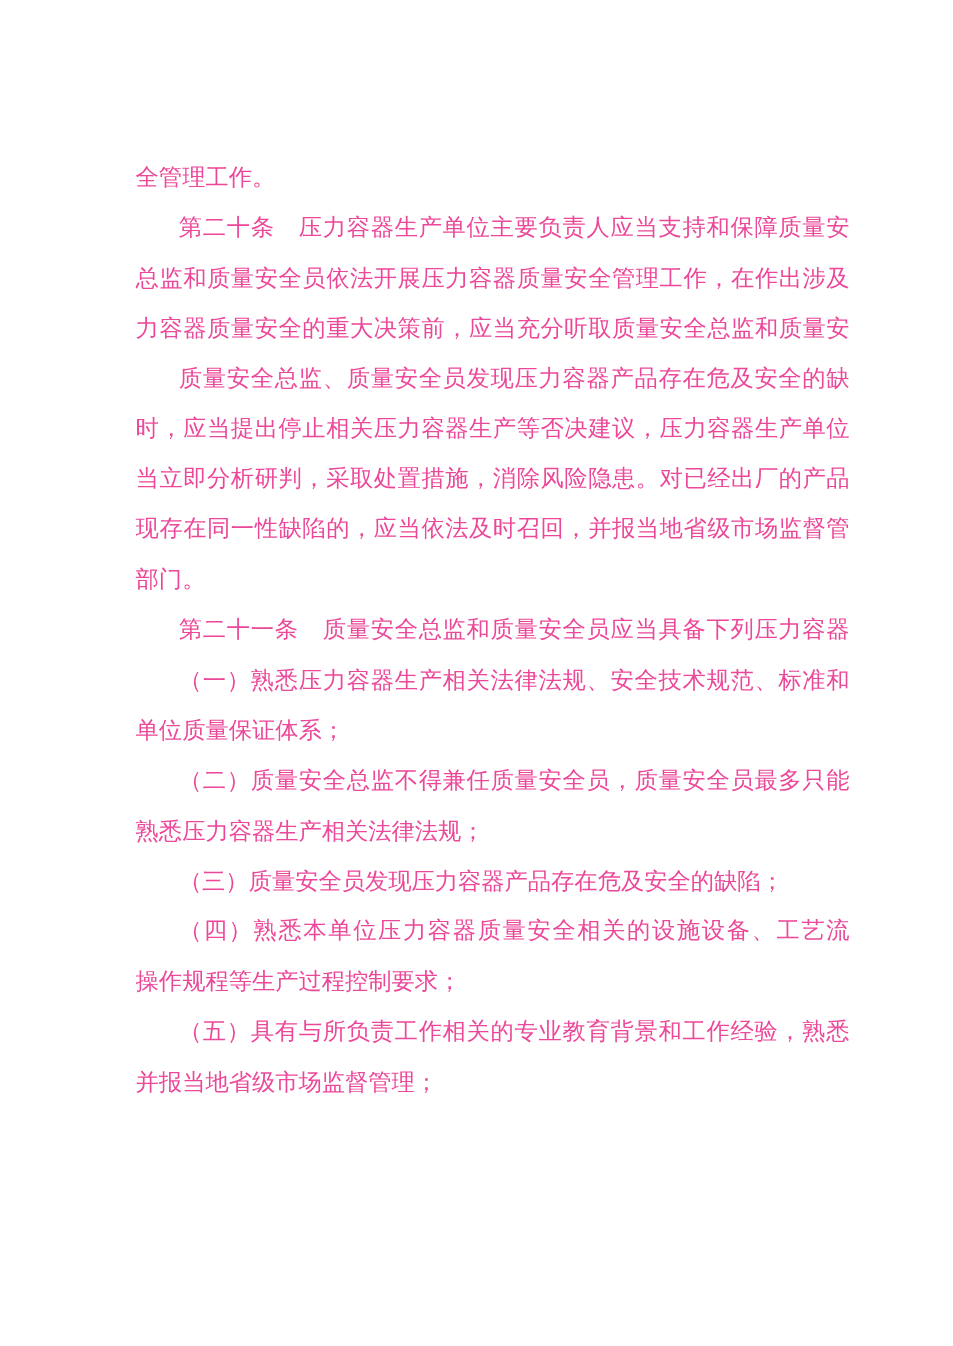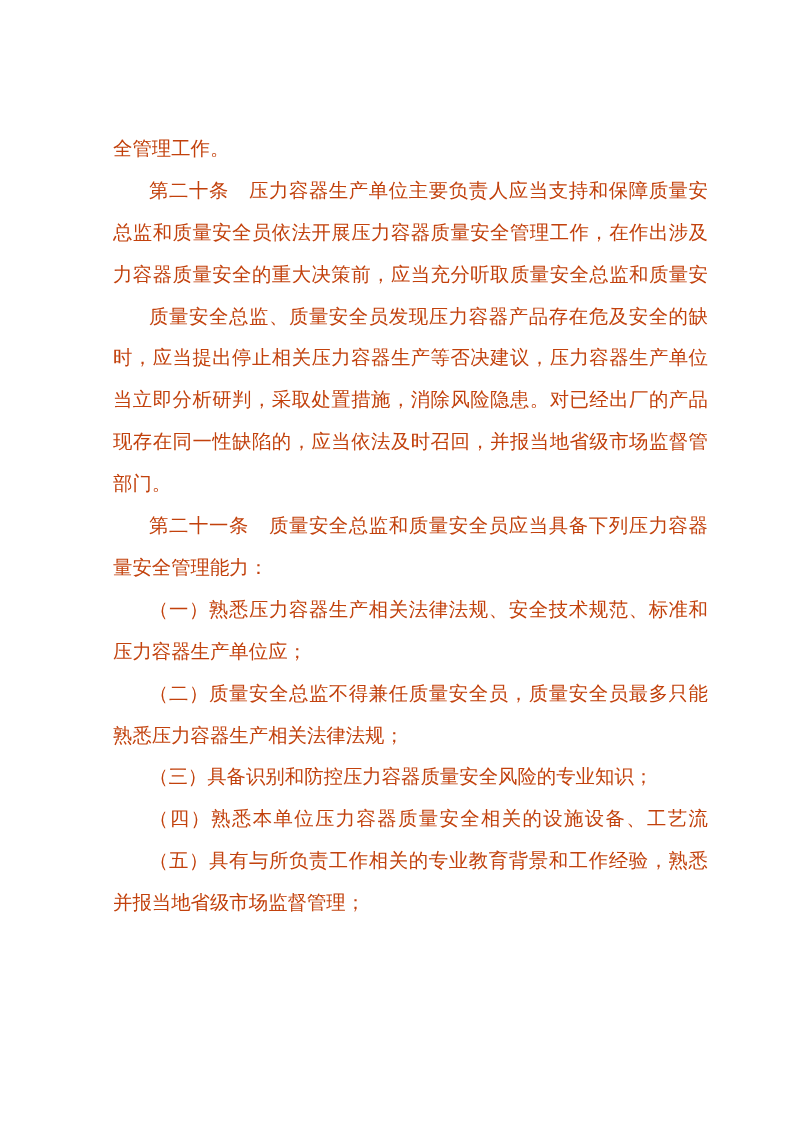--- a/index.html
+++ b/index.html
@@ -11,21 +11,21 @@
     position: relative;
     width: 794px;
     height: 1122px;
     box-sizing: border-box;
     background: #ffffff;
     padding: 128px 86px 0 113px;
     overflow: hidden;
     font-family: "Liberation Serif", "DejaVu Serif", serif;
     font-size: 19.4px;
     line-height: 41.9px;
-    color: #c2410c;
+    color: #ec4899;
   }
   .doc-body {
     width: 595px;
   }
   .para {
     margin: 0;
   }
   .line {
     width: 595px;
     white-space: nowrap;
@@ -64,39 +64,39 @@
     <div class="para">
       <div class="line fill indent">质量安全总监、质量安全员发现压力容器产品存在危及安全的缺陷</div>
       <div class="line fill">时，应当提出停止相关压力容器生产等否决建议，压力容器生产单位应</div>
       <div class="line fill">当立即分析研判，采取处置措施，消除风险隐患。对已经出厂的产品发</div>
       <div class="line fill">现存在同一性缺陷的，应当依法及时召回，并报当地省级市场监督管理</div>
       <div class="line">部门。</div>
     </div>
 
     <div class="para">
       <div class="line fill indent">第二十一条　质量安全总监和质量安全员应当具备下列压力容器质</div>
-      <div class="line">量安全管理能力：</div>
     </div>
 
     <div class="para">
       <div class="line fill indent">（一）熟悉压力容器生产相关法律法规、安全技术规范、标准和本</div>
-      <div class="line">压力容器生产单位应；</div>
+      <div class="line">单位质量保证体系；</div>
     </div>
 
     <div class="para">
       <div class="line fill indent">（二）质量安全总监不得兼任质量安全员，质量安全员最多只能担</div>
       <div class="line">熟悉压力容器生产相关法律法规；</div>
     </div>
 
     <div class="para">
-      <div class="line indent">（三）具备识别和防控压力容器质量安全风险的专业知识；</div>
+      <div class="line indent">（三）质量安全员发现压力容器产品存在危及安全的缺陷；</div>
     </div>
 
     <div class="para">
       <div class="line fill indent">（四）熟悉本单位压力容器质量安全相关的设施设备、工艺流程、</div>
+      <div class="line">操作规程等生产过程控制要求；</div>
     </div>
 
     <div class="para">
       <div class="line fill indent">（五）具有与所负责工作相关的专业教育背景和工作经验，熟悉任</div>
       <div class="line">并报当地省级市场监督管理；</div>
     </div>
 
   </div>
 </div>
 

